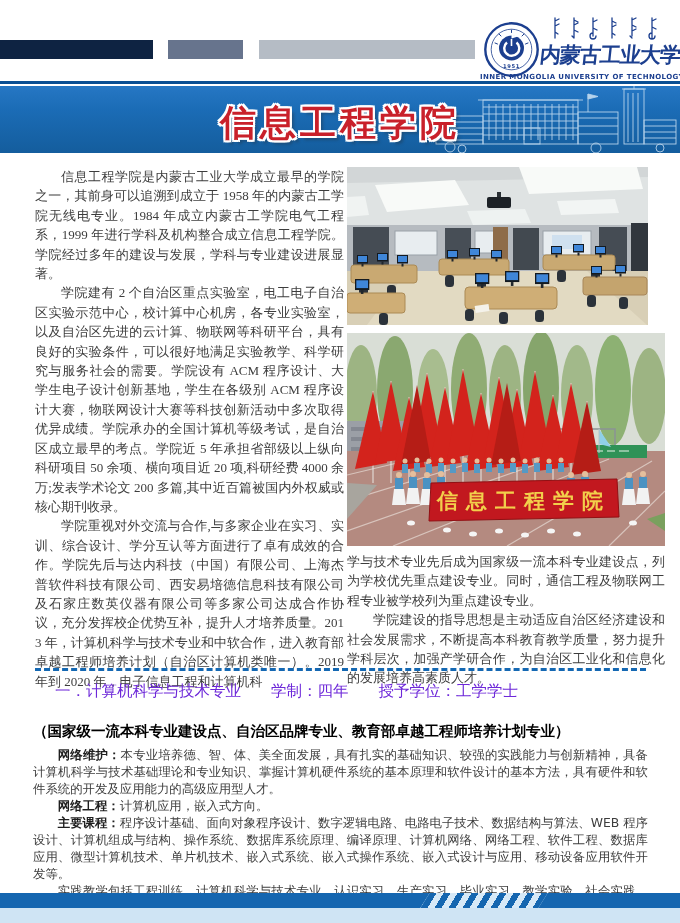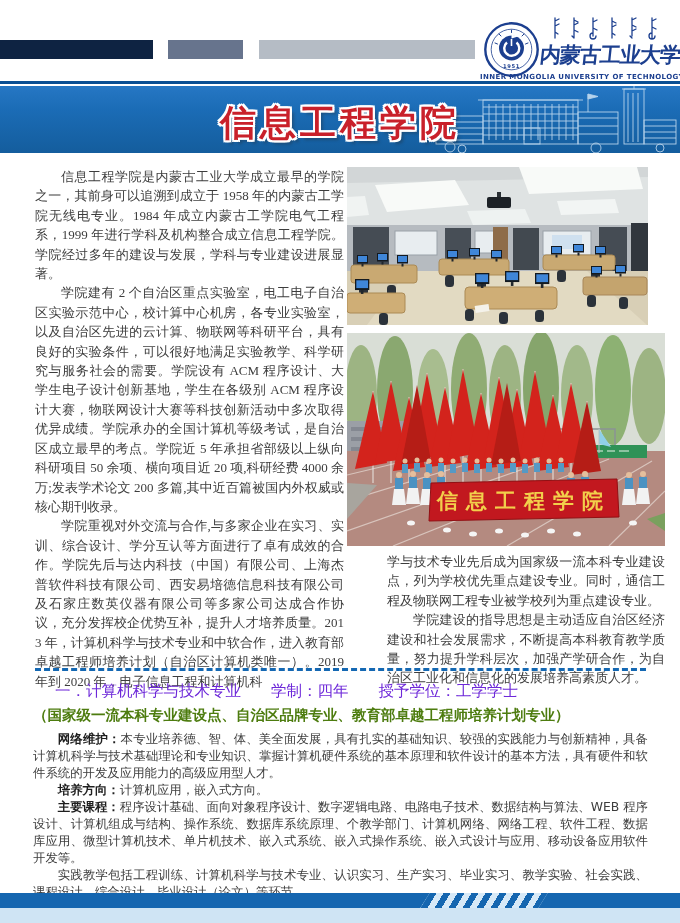--- a/index.html
+++ b/index.html
@@ -28,29 +28,29 @@
         font-weight:bold;letter-spacing:4px;color:#c9202a;
         text-shadow:-2px -2px 0 #fff,2px -2px 0 #fff,-2px 2px 0 #fff,2px 2px 0 #fff,
                     -2px 0 0 #fff,2px 0 0 #fff,0 -2px 0 #fff,0 2px 0 #fff,4px 4px 3px rgba(40,40,40,.35);}
   
   .col-left{position:absolute;left:35px;top:167px;width:309px;font-size:13px;line-height:19.4px;
             text-align:justify;word-break:break-all;}
   .col-left p{margin:0;text-indent:2em;font-family:Liberation Serif, serif;}
   .col-right{position:absolute;left:347px;top:167px;width:318px;}
   .photo1{display:block;width:301px;height:158px;}
   .photo2{display:block;width:318px;height:213px;margin-top:8px;}
-  .col-right .rtext{margin-top:6px;font-size:13px;line-height:19.4px;text-align:justify;word-break:break-all;margin-left:40px;}
+  .col-right .rtext{margin-top:6px;font-size:13px;line-height:19.4px;text-align:justify;word-break:break-all;}
   .col-right .rtext p{margin:0;}
   .col-right .rtext p.ind{text-indent:2em;}
   
   .divider{position:absolute;top:668px;left:35px;width:611px;border-top:3px dashed #1468b3;}
   .section{position:absolute;left:33px;top:681px;width:615px;}
   .sec-head{padding-left:22px;font-size:15.5px;font-weight:normal;color:#6d28d9;white-space:nowrap;}
   .sec-head span{margin-right:30px;}
-  .sec-sub{margin-top:4px;font-size:14.5px;font-weight:bold;color:#4d7c0f;}
+  .sec-sub{margin-top:20px;font-size:14.5px;font-weight:bold;color:#000000;}
   .sec-body{margin-top:5px;font-size:12.4px;line-height:17px;text-align:justify;word-break:break-all;}
   .sec-body p{margin:0;text-indent:2em;}
   .sec-body b{color:#1f1f1f;}
   
   .footer-bar{position:absolute;top:893px;left:0;width:680px;height:15px;background:#1566b0;overflow:hidden;}
   .stripe-patch{position:absolute;left:425px;top:0;width:118px;height:100%;background-color:#d7e9f7;
         background-image:repeating-linear-gradient(90deg,#1566b0 0 7px,transparent 7px 14px);
         transform:skewX(-32deg);}
   .footer-light{position:absolute;top:908px;left:0;width:680px;height:15px;background:#cfe4f4;}
 </style>
@@ -349,22 +349,22 @@
 
   <div class="divider"></div>
 
   <div class="section">
     <div class="sec-head">
       <span>一．计算机科学与技术专业</span><span>学制：四年</span><span>授予学位：工学学士</span>
     </div>
     <div class="sec-sub">（国家级一流本科专业建设点、自治区品牌专业、教育部卓越工程师培养计划专业）</div>
     <div class="sec-body">
       <p><b>网络维护：</b><span>本专业培养德、智、体、美全面发展，具有扎实的基础知识、较强的实践能力与创新精神，具备计算机科学与技术基础理论和专业知识、掌握计算机硬件系统的基本原理和软件设计的基本方法，具有硬件和软件系统的开发及应用能力的高级应用型人才。</span></p>
-      <p><b>培养方向：</b><span>计算机应用，嵌入式方向。</span></p>
-      <p><b>主要课程：</b><span>程序设计基础、面向对象程序设计、数字逻辑电路、电路电子技术、数据结构与算法、WEB 程序设计、计算机组成与结构、操作系统、数据库系统原理、个教学部门、计算机网络、网络工程、软件工程、数据库应用、微型计算机技术、单片机技术、嵌入式系统、嵌入式操作系统、嵌入式设计与应用、移动设备应用软件开发等。</span></p>
+      <p><b>网络工程：</b><span>计算机应用，嵌入式方向。</span></p>
+      <p><b>主要课程：</b><span>程序设计基础、面向对象程序设计、数字逻辑电路、电路电子技术、数据结构与算法、WEB 程序设计、计算机组成与结构、操作系统、数据库系统原理、编译原理、计算机网络、网络工程、软件工程、数据库应用、微型计算机技术、单片机技术、嵌入式系统、嵌入式操作系统、嵌入式设计与应用、移动设备应用软件开发等。</span></p>
       <p><b></b><span>实践教学包括工程训练、计算机科学与技术专业、认识实习、生产实习、毕业实习、教学实验、社会实践、课程设计、综合设计、毕业设计（论文）等环节。</span></p>
       <p><b>就业前景：</b><span>计算机科学与技术专业突出厚基础、重实践的培养，结合社会需求，在培养计划中纳入很多新技术，就业好的课程体系，如嵌入式方向课程，软件方向等。毕业生能在企业、事业、教育、科研、技术和行政管理等部门从事计算机技术开发、网络维护、技术服务、软件开发和应用等方面工作。</span></p>
     </div>
   </div>
 
   <div class="footer-bar">
     <div class="stripe-patch"></div>
   </div>
   <div class="footer-light"></div>
 

